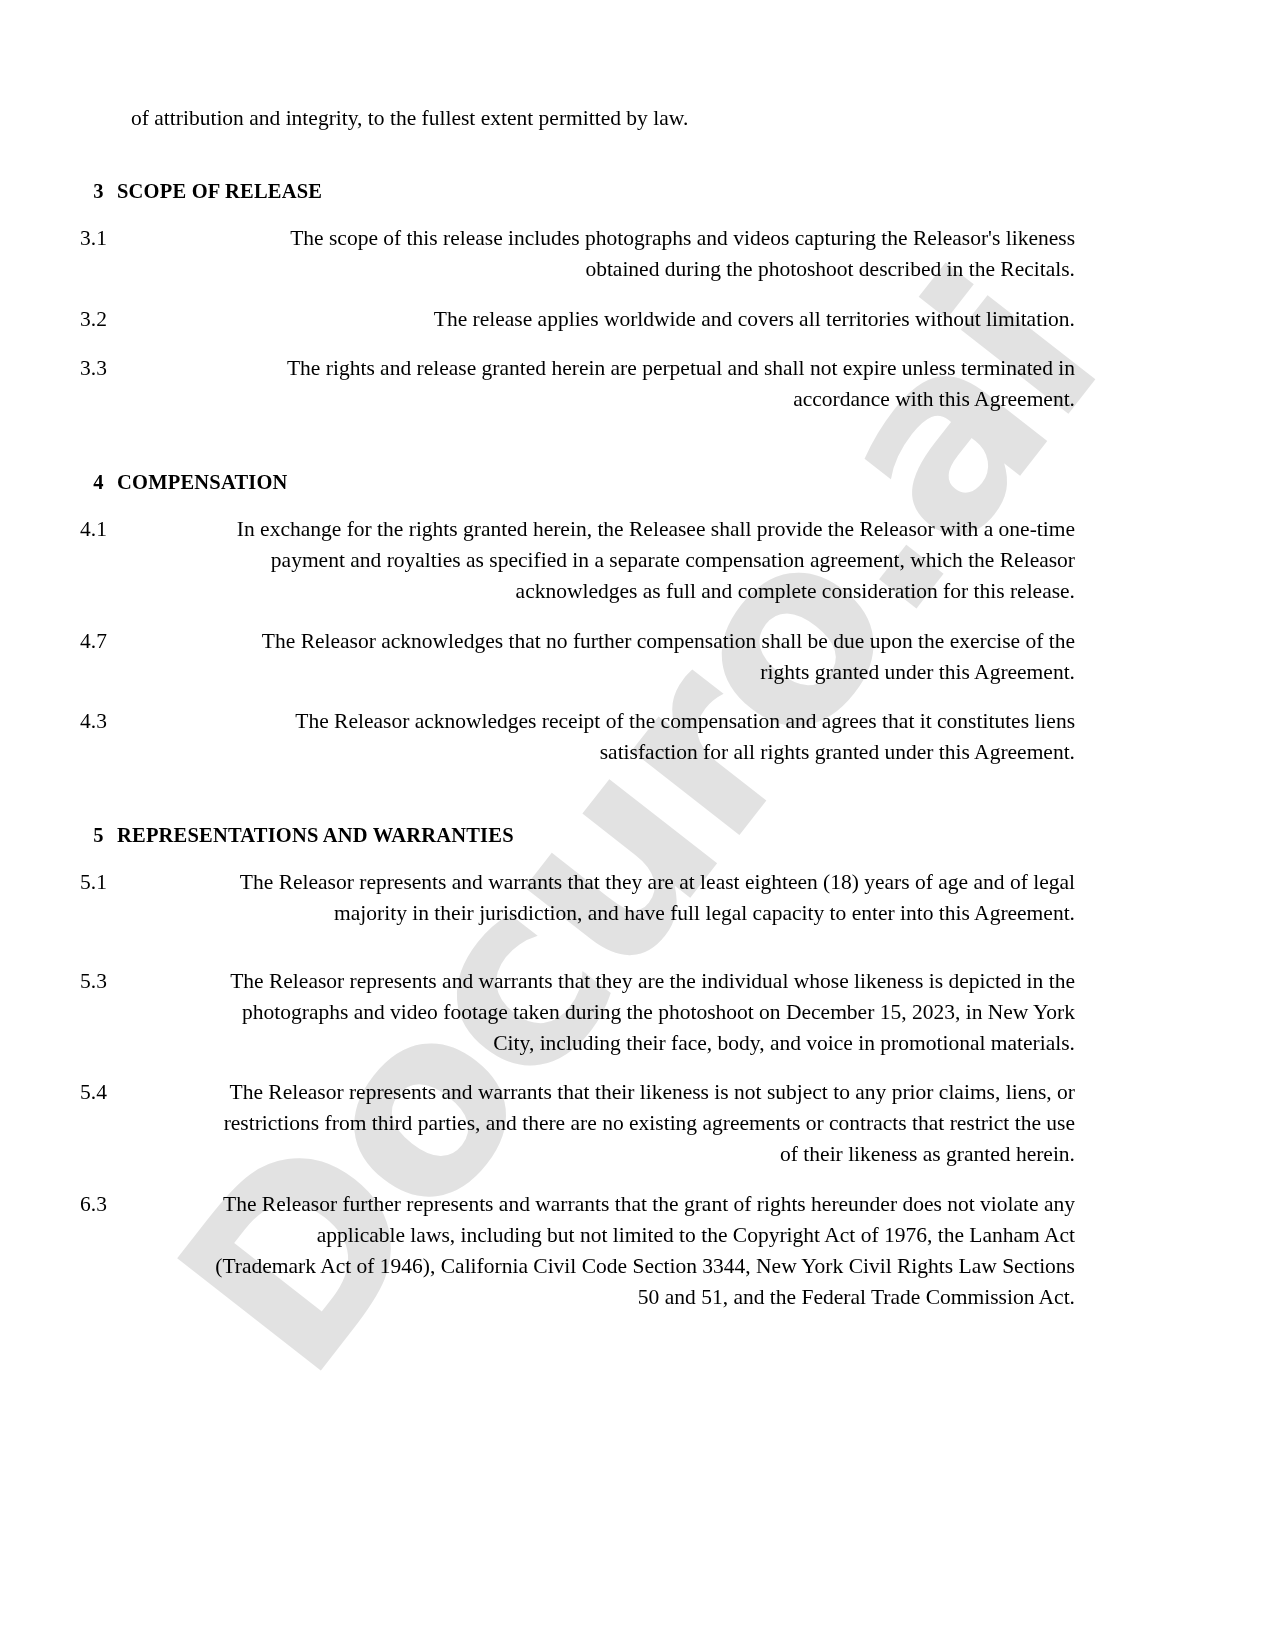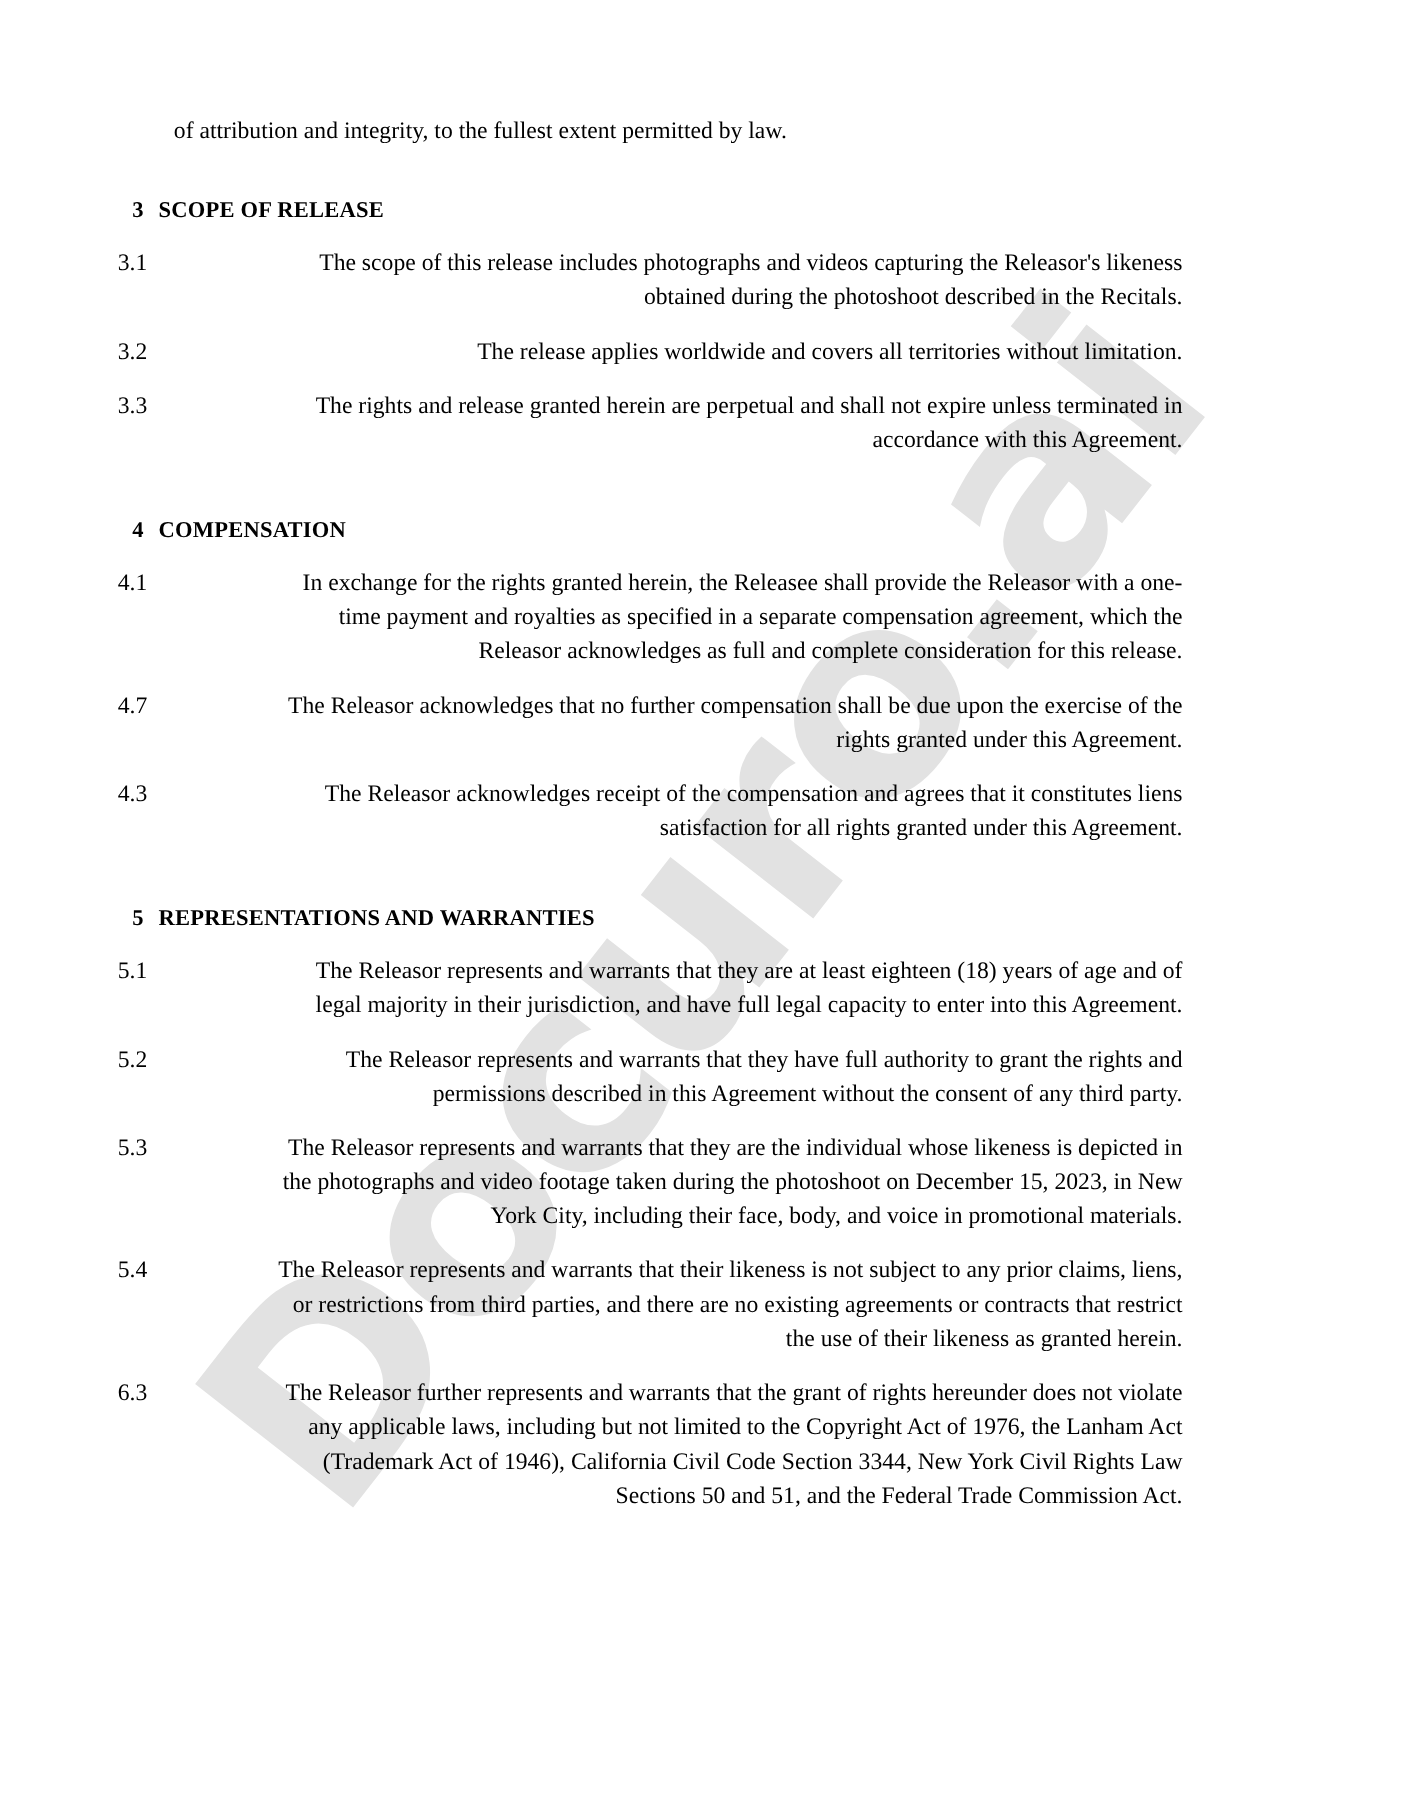--- a/index.html
+++ b/index.html
@@ -39,21 +39,21 @@
     letter-spacing: -6px;
     color: #e2e2e2;
     white-space: nowrap;
     line-height: 1;
     user-select: none;
   }
   
   .content {
     position: relative;
     z-index: 2;
-    padding: 103px 200px 0 107px;
+    padding: 103px 200px 0 80px;
     box-sizing: border-box;
     width: 1275px;
   }
   .para-cont {
     
     margin: 0 0 0 51px;
     font-size: 21.5px;
     line-height: 1.45;
     text-align: left;
   }
@@ -170,24 +170,20 @@
       <span class="h-title">REPRESENTATIONS AND WARRANTIES</span>
     </div>
     <div class="gap-head"></div>
 
     <div class="clause">
       <span class="c-num">5.1</span>
       <span class="c-body">The Releasor represents and warrants that they are at least eighteen (18) years of age and of legal majority in their jurisdiction, and have full legal capacity to enter into this Agreement.</span>
     </div>
     <div class="gap-clause"></div>
 
-    <div class="clause">
-      <span class="c-num">5.2</span>
-      <span class="c-body">The Releasor represents and warrants that they have full authority to grant the rights and permissions described in this Agreement without the consent of any third party.</span>
-    </div>
     <div class="gap-clause"></div>
 
     <div class="clause">
       <span class="c-num">5.3</span>
       <span class="c-body">The Releasor represents and warrants that they are the individual whose likeness is depicted in the photographs and video footage taken during the photoshoot on December 15, 2023, in New York City, including their face, body, and voice in promotional materials.</span>
     </div>
     <div class="gap-clause"></div>
 
     <div class="clause">
       <span class="c-num">5.4</span>

